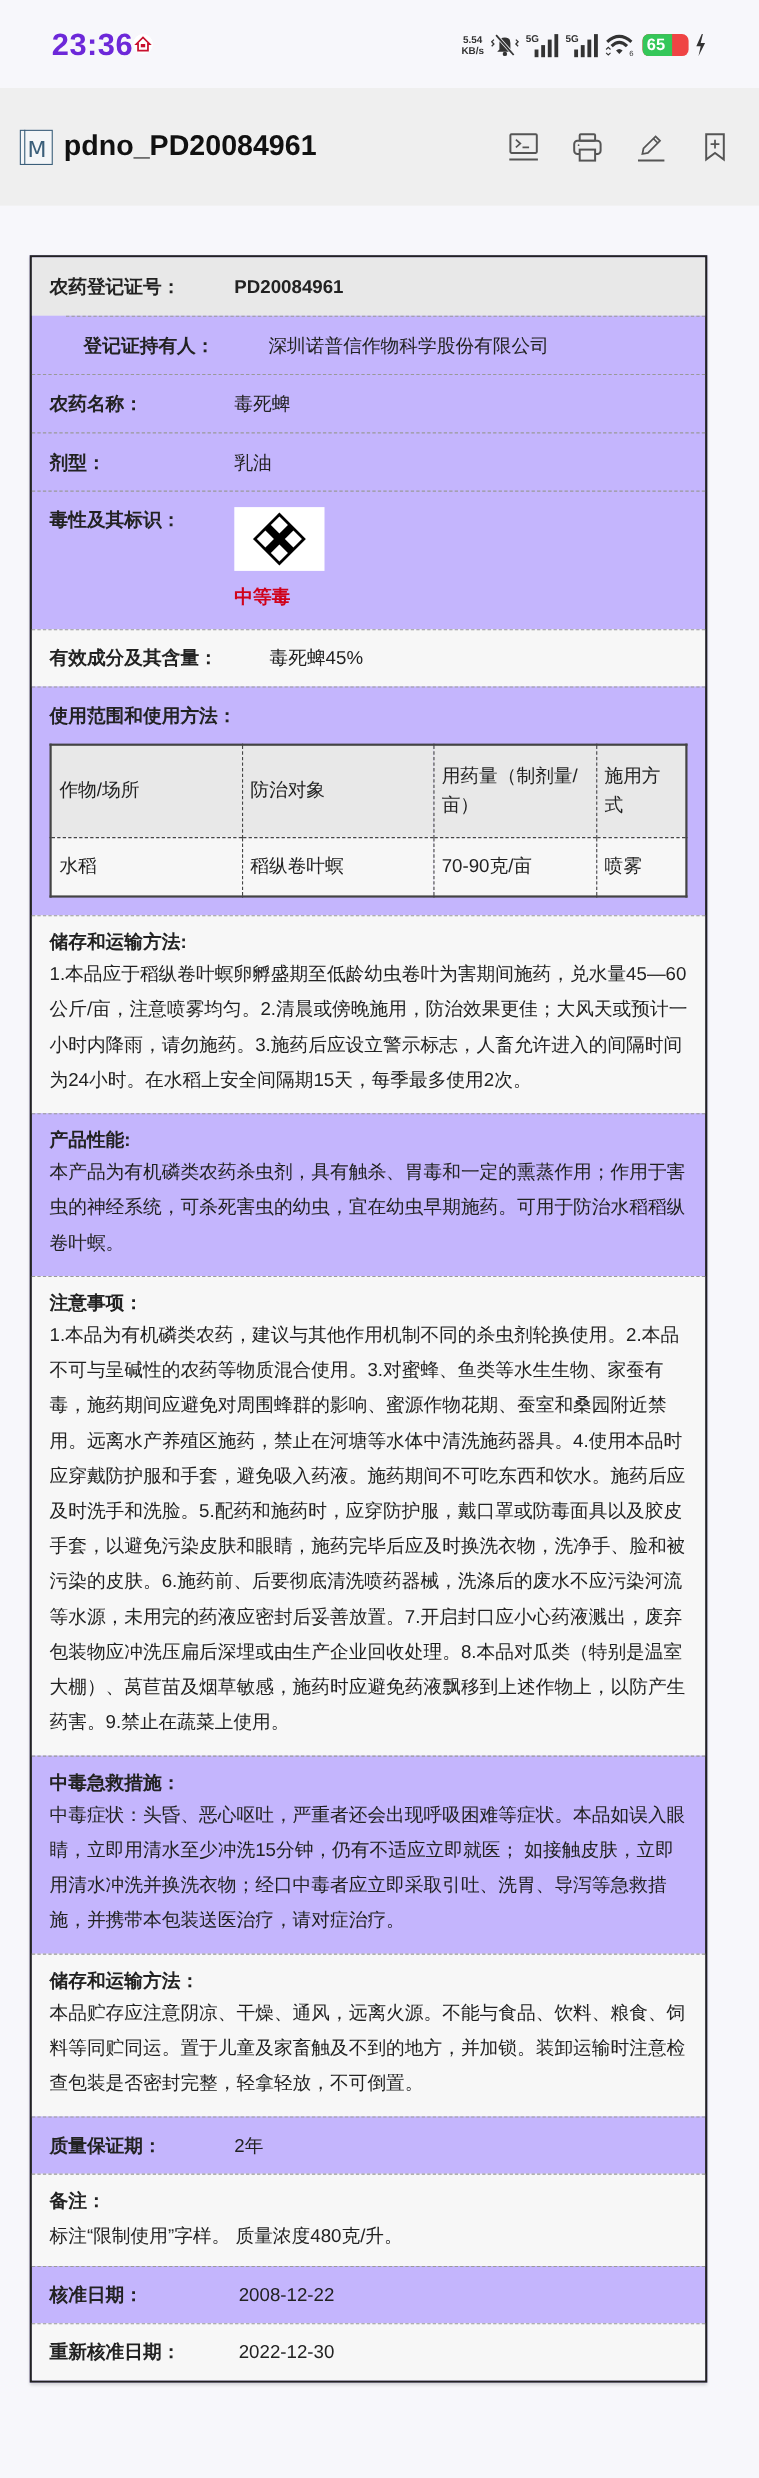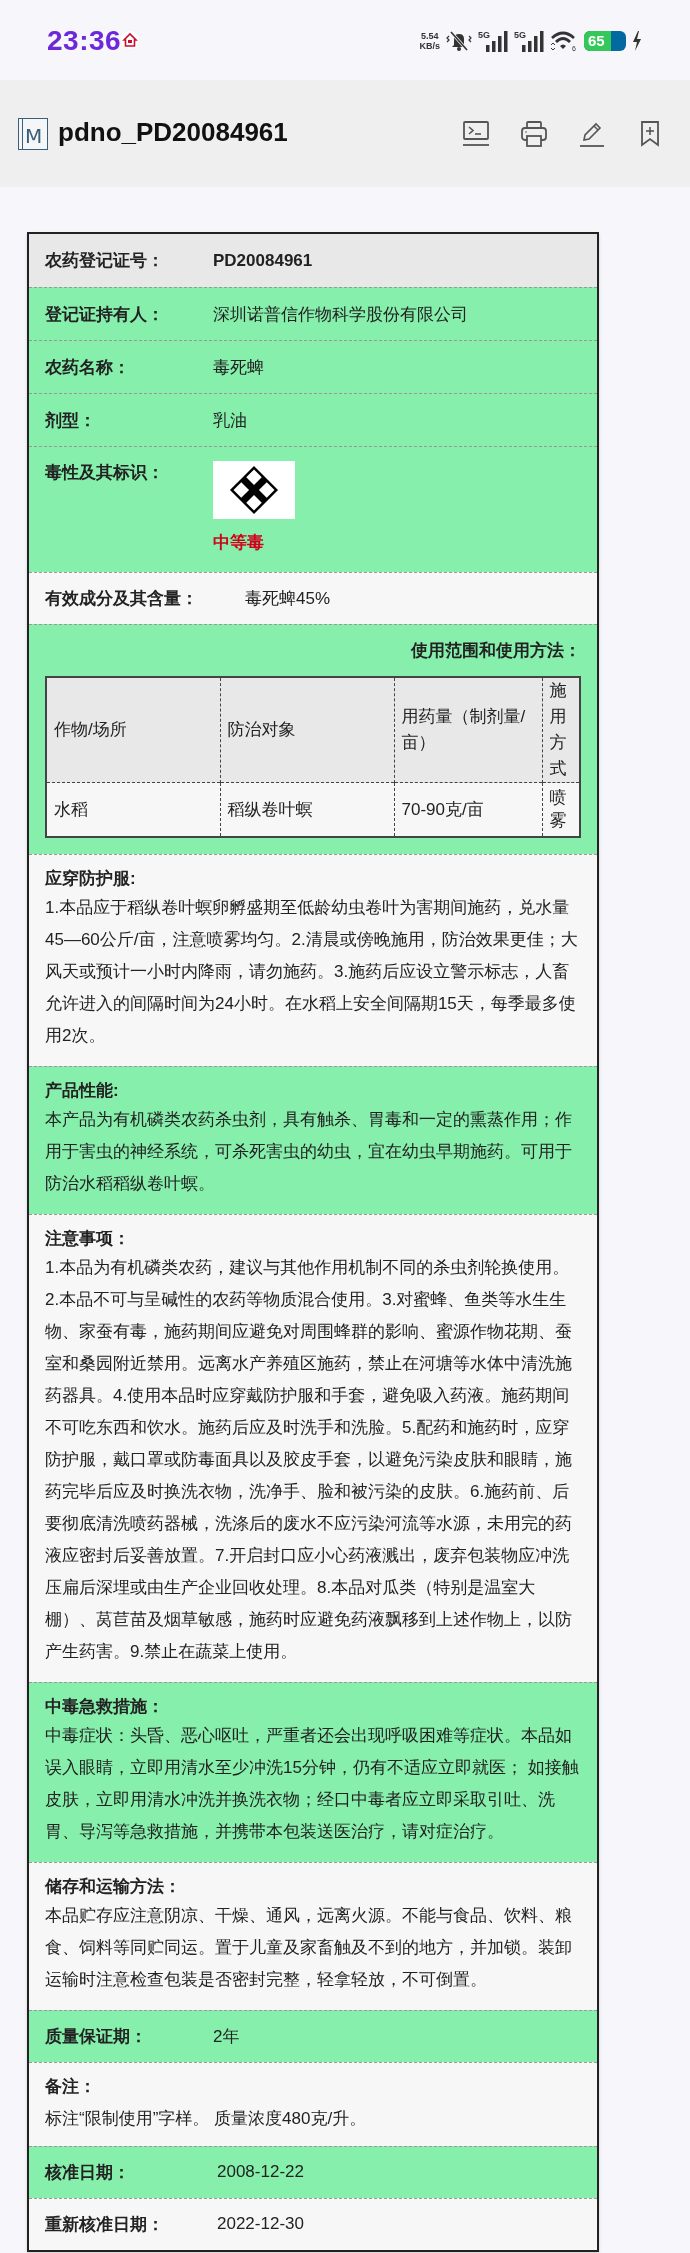--- a/index.html
+++ b/index.html
@@ -6,35 +6,35 @@
   html, body { width: 690px; height: 2253px; background: #f7f7fb; overflow: hidden; }
   body { font-family: "Liberation Sans", "DejaVu Sans", sans-serif; color: #222; position: relative; }
 
   
   .statusbar { position: absolute; left: 0; top: 0; width: 690px; height: 80px; background: #f7f7fb; }
   .sb-time { position: absolute; left: 47px; top: 25px; font-size: 28px; font-weight: bold; color: #6d28d9; letter-spacing: 0.5px; }
   .sb-home { position: absolute; left: 121px; top: 31px; width: 18px; height: 18px; }
   .sb-right { position: absolute; right: 48px; top: 27px; height: 28px; display: flex; align-items: center; gap: 6px; }
   .sb-speed { font-size: 9px; line-height: 10px; font-weight: bold; text-align: center; color: #333; }
   .sb-icon { display: inline-block; }
-  .sb-battery { position: relative; width: 42px; height: 20px; border-radius: 6px; background: #0369a1; overflow: hidden; }
+  .sb-battery { position: relative; width: 42px; height: 20px; border-radius: 6px; background: #ef4444; overflow: hidden; }
   .sb-battery .fill { position: absolute; left: 0; top: 0; bottom: 0; width: 65%; background: #34c759; }
   .sb-battery .lvl { position: absolute; left: 4px; top: 1px; font-size: 15px; font-weight: bold; color: #fff; }
 
   
   .appbar { position: absolute; left: 0; top: 80px; width: 690px; height: 107px; background: #efefef; }
   .app-logo { position: absolute; left: 18px; top: 38px; width: 30px; height: 32px; border: 1px solid #3b5f7a; background: #f4f6f8; }
   .app-logo span { position: absolute; left: 6px; top: 5px; font-size: 20px; color: #3b5f7a; font-family: "DejaVu Sans", sans-serif; }
   .app-logo::before { content: ""; position: absolute; left: 3px; top: -1px; bottom: -1px; width: 1px; background: #3b5f7a; }
   .app-title { position: absolute; left: 58px; top: 37px; font-size: 26px; font-weight: bold; color: #111; }
   .app-actions { position: absolute; right: 24px; top: 38px; display: flex; gap: 26px; }
   .act { width: 32px; height: 32px; display: flex; align-items: center; justify-content: center; cursor: pointer; }
 
   
-  .card { position: absolute; left: 27px; top: 232px; width: 572px; border: 2px solid #222; background: #86efac; box-shadow: 0 2px 3px rgba(0,0,0,0.15); }
+  .card { position: absolute; left: 27px; top: 232px; width: 616px; border: 2px solid #222; background: #c4b5fd; box-shadow: 0 2px 3px rgba(0,0,0,0.15); }
   .row { border-top: 1px dashed #999; padding: 0 16px; font-size: 17px; }
   .row:first-child { border-top: none; }
   .row.head { background: #e8e8e8; }
   .row.alt { background: #f7f7f7; }
   .kv { display: flex; align-items: center; }
   .k { font-weight: bold; color: #222; }
   .v { color: #222; }
   .v.bold { font-weight: bold; }
   .sec-title { font-weight: bold; padding-top: 12px; }
   .sec-body { line-height: 32px; padding-bottom: 14px; padding-top: 2px; }
@@ -144,21 +144,21 @@
   </div>
 </div>
 
 <div class="card">
 
   <div class="row head kv" style="height:53px;">
     <span class="k" style="width:168px;">农药登记证号：</span>
     <span class="v bold">PD20084961</span>
   </div>
 
-  <div class="row kv" style="height:53px;">
+  <div class="row kv" style="height:53px;margin-left:31px;">
     <span class="k" style="width:168px;">登记证持有人：</span>
     <span class="v">深圳诺普信作物科学股份有限公司</span>
   </div>
 
   <div class="row kv" style="height:53px;">
     <span class="k" style="width:168px;">农药名称：</span>
     <span class="v">毒死蜱</span>
   </div>
 
   <div class="row kv" style="height:53px;">
@@ -185,21 +185,21 @@
       </div>
     </div>
   </div>
 
   <div class="row alt kv" style="height:52px;">
     <span class="k" style="width:200px;">有效成分及其含量：</span>
     <span class="v">毒死蜱45%</span>
   </div>
 
   <div class="row">
-    <div class="sec-title" style="padding-top:14px;text-align:right;">使用范围和使用方法：</div>
+    <div class="sec-title" style="padding-top:14px;">使用范围和使用方法：</div>
     <table class="usage">
       <thead>
         <tr>
           <th style="width:174px;">作物/场所</th>
           <th style="width:174px;">防治对象</th>
           <th style="width:148px;">用药量（制剂量/亩）</th>
           <th>施用方式</th>
         </tr>
       </thead>
       <tbody>
@@ -207,21 +207,21 @@
           <td>水稻</td>
           <td>稻纵卷叶螟</td>
           <td>70-90克/亩</td>
           <td>喷雾</td>
         </tr>
       </tbody>
     </table>
   </div>
 
   <div class="row alt">
-    <div class="sec-title">应穿防护服:</div>
+    <div class="sec-title">储存和运输方法:</div>
     <div class="sec-body">1.本品应于稻纵卷叶螟卵孵盛期至低龄幼虫卷叶为害期间施药，兑水量45—60公斤/亩，注意喷雾均匀。2.清晨或傍晚施用，防治效果更佳；大风天或预计一小时内降雨，请勿施药。3.施药后应设立警示标志，人畜允许进入的间隔时间为24小时。在水稻上安全间隔期15天，每季最多使用2次。</div>
   </div>
 
   <div class="row">
     <div class="sec-title">产品性能:</div>
     <div class="sec-body">本产品为有机磷类农药杀虫剂，具有触杀、胃毒和一定的熏蒸作用；作用于害虫的神经系统，可杀死害虫的幼虫，宜在幼虫早期施药。可用于防治水稻稻纵卷叶螟。</div>
   </div>
 
   <div class="row alt">
     <div class="sec-title">注意事项：</div>

